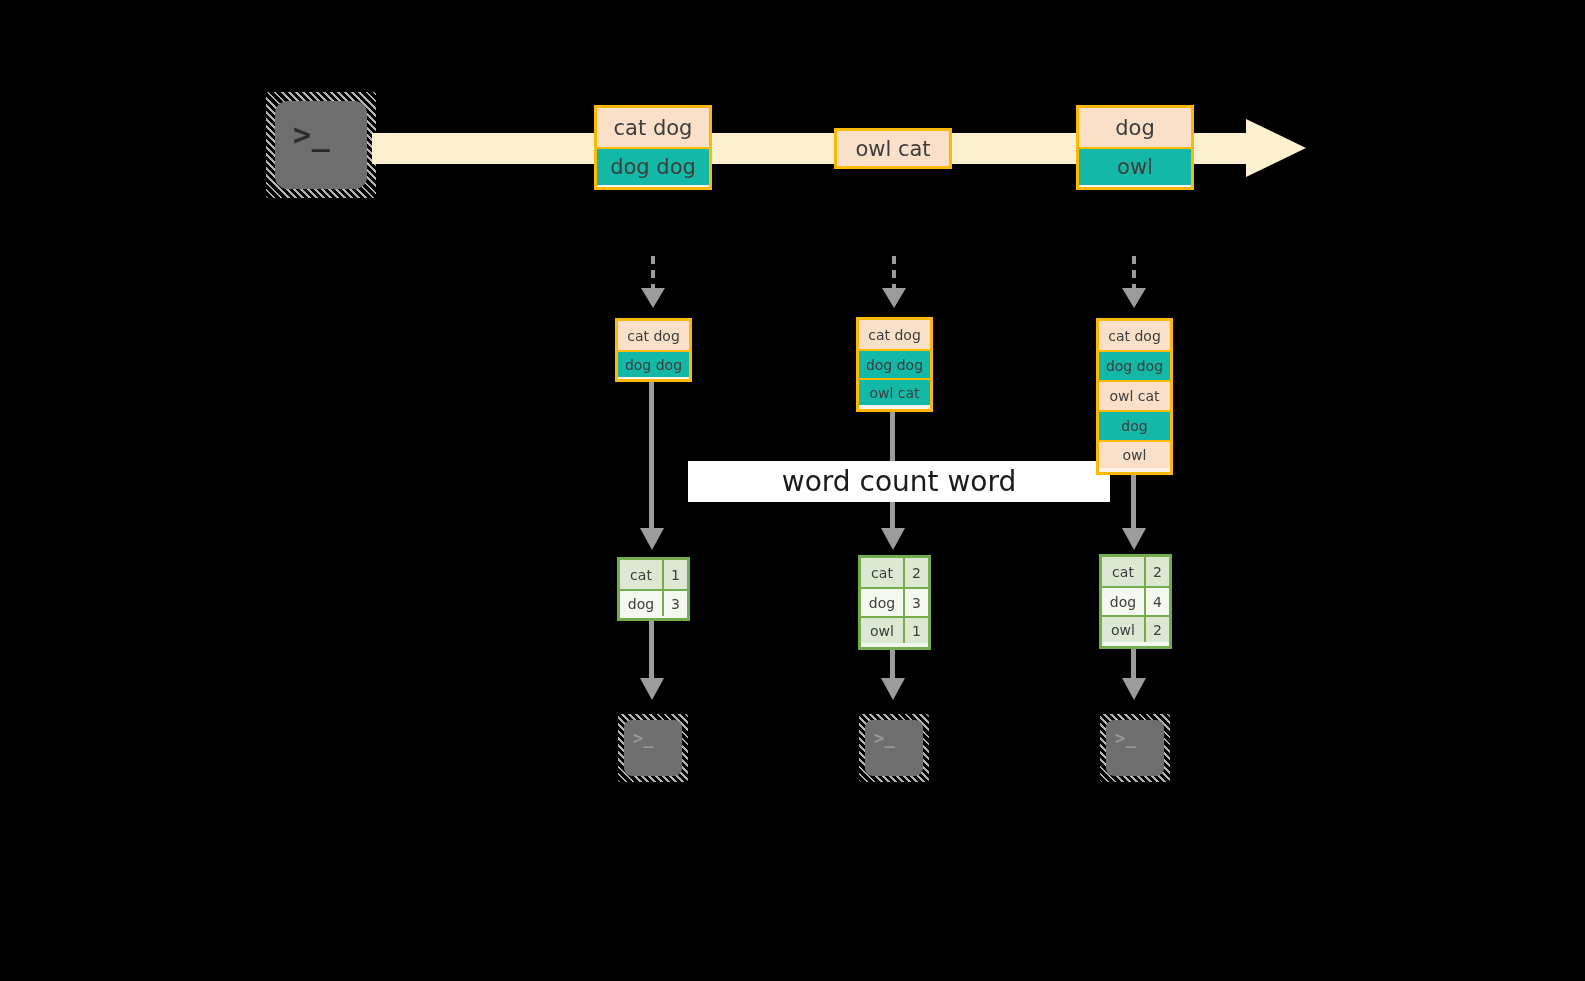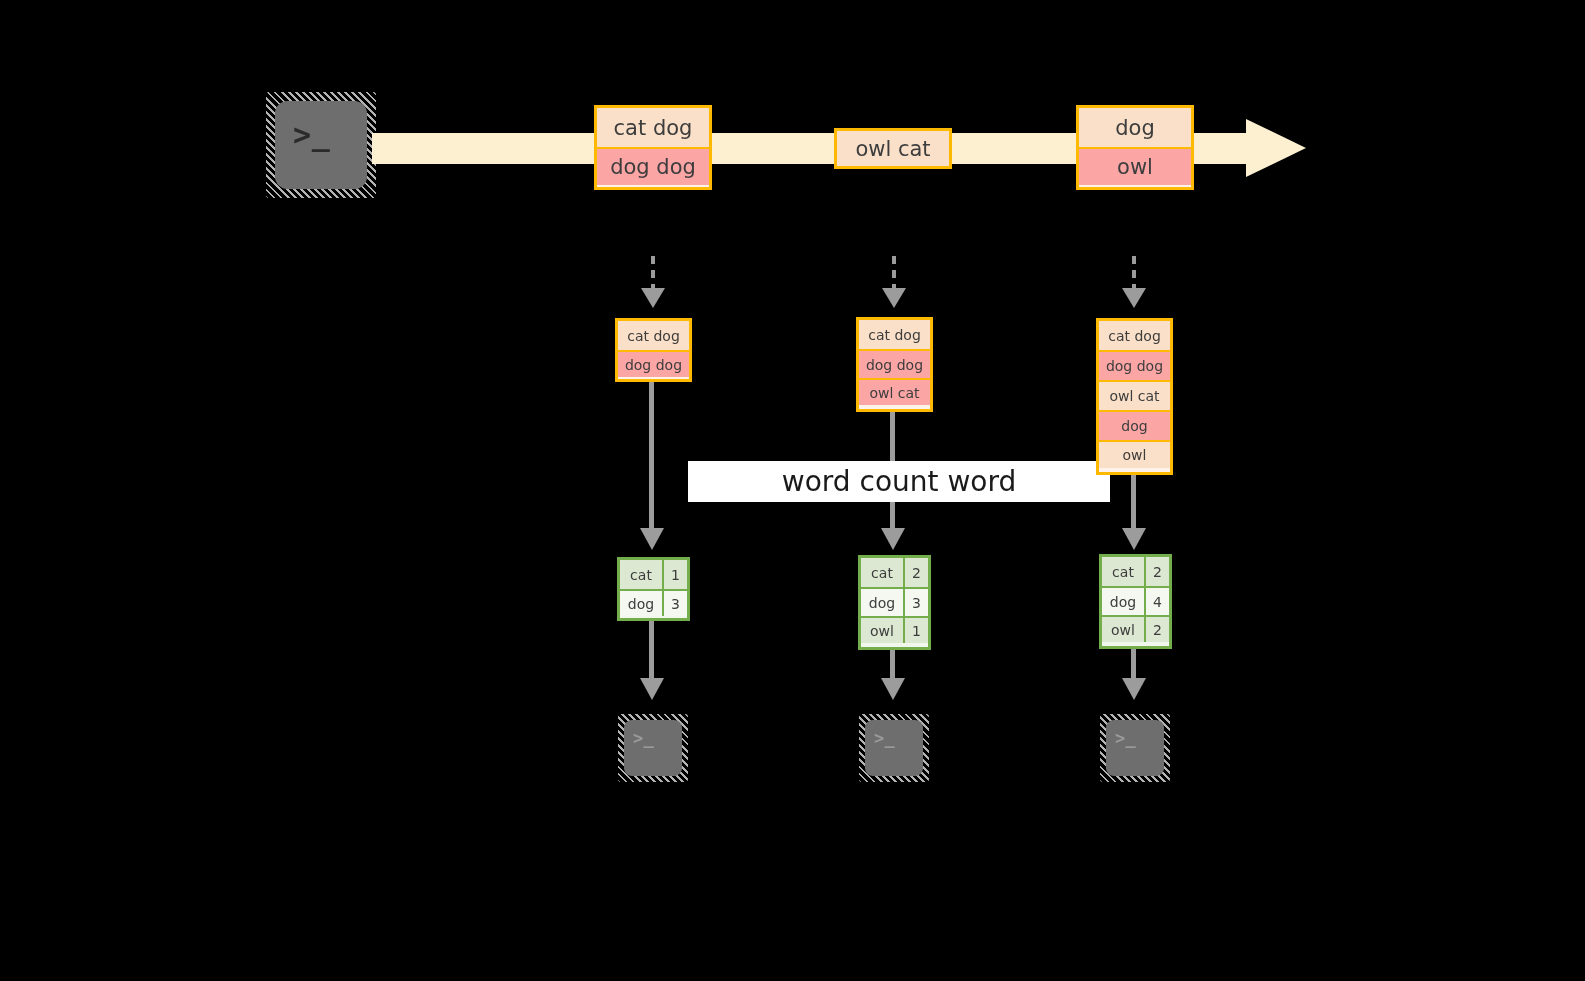--- a/index.html
+++ b/index.html
@@ -62,21 +62,21 @@
     border: 3px solid #ffb900;
     background: #fdf3ea;
   }
   .obox .row {
     box-sizing: border-box;
     display: flex;
     align-items: center;
     justify-content: center;
     color: #3d3d3d;
     white-space: nowrap;
-    background: #fca5a5;
+    background: #14b8a6;
   }
   .obox .row.alt { background: #fae0c8; }
   .obox .row + .row { border-top: 2px solid #ffb900; }
 
   
   .gtable {
     position: absolute;
     box-sizing: border-box;
     border: 3px solid #74ad4c;
     background: #f2f7ee;

